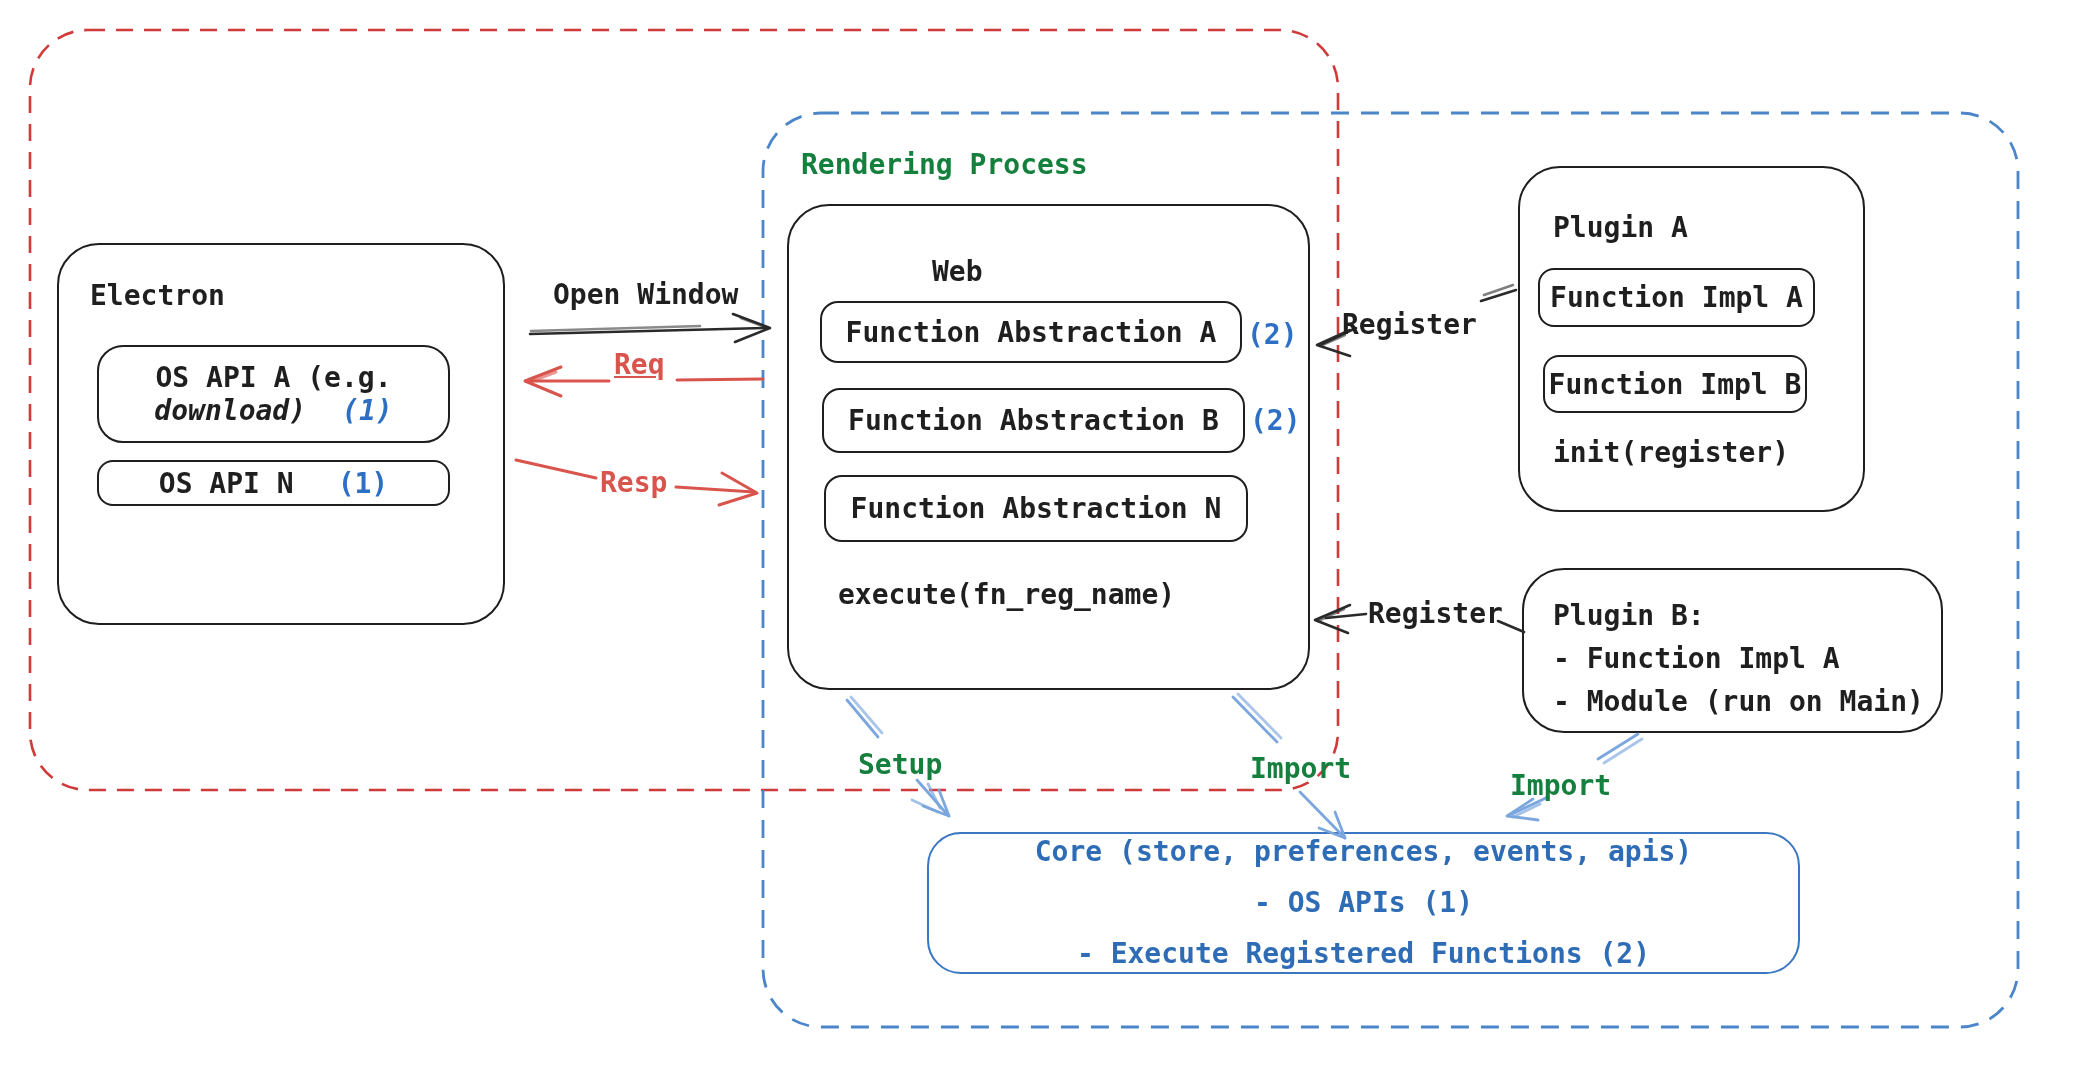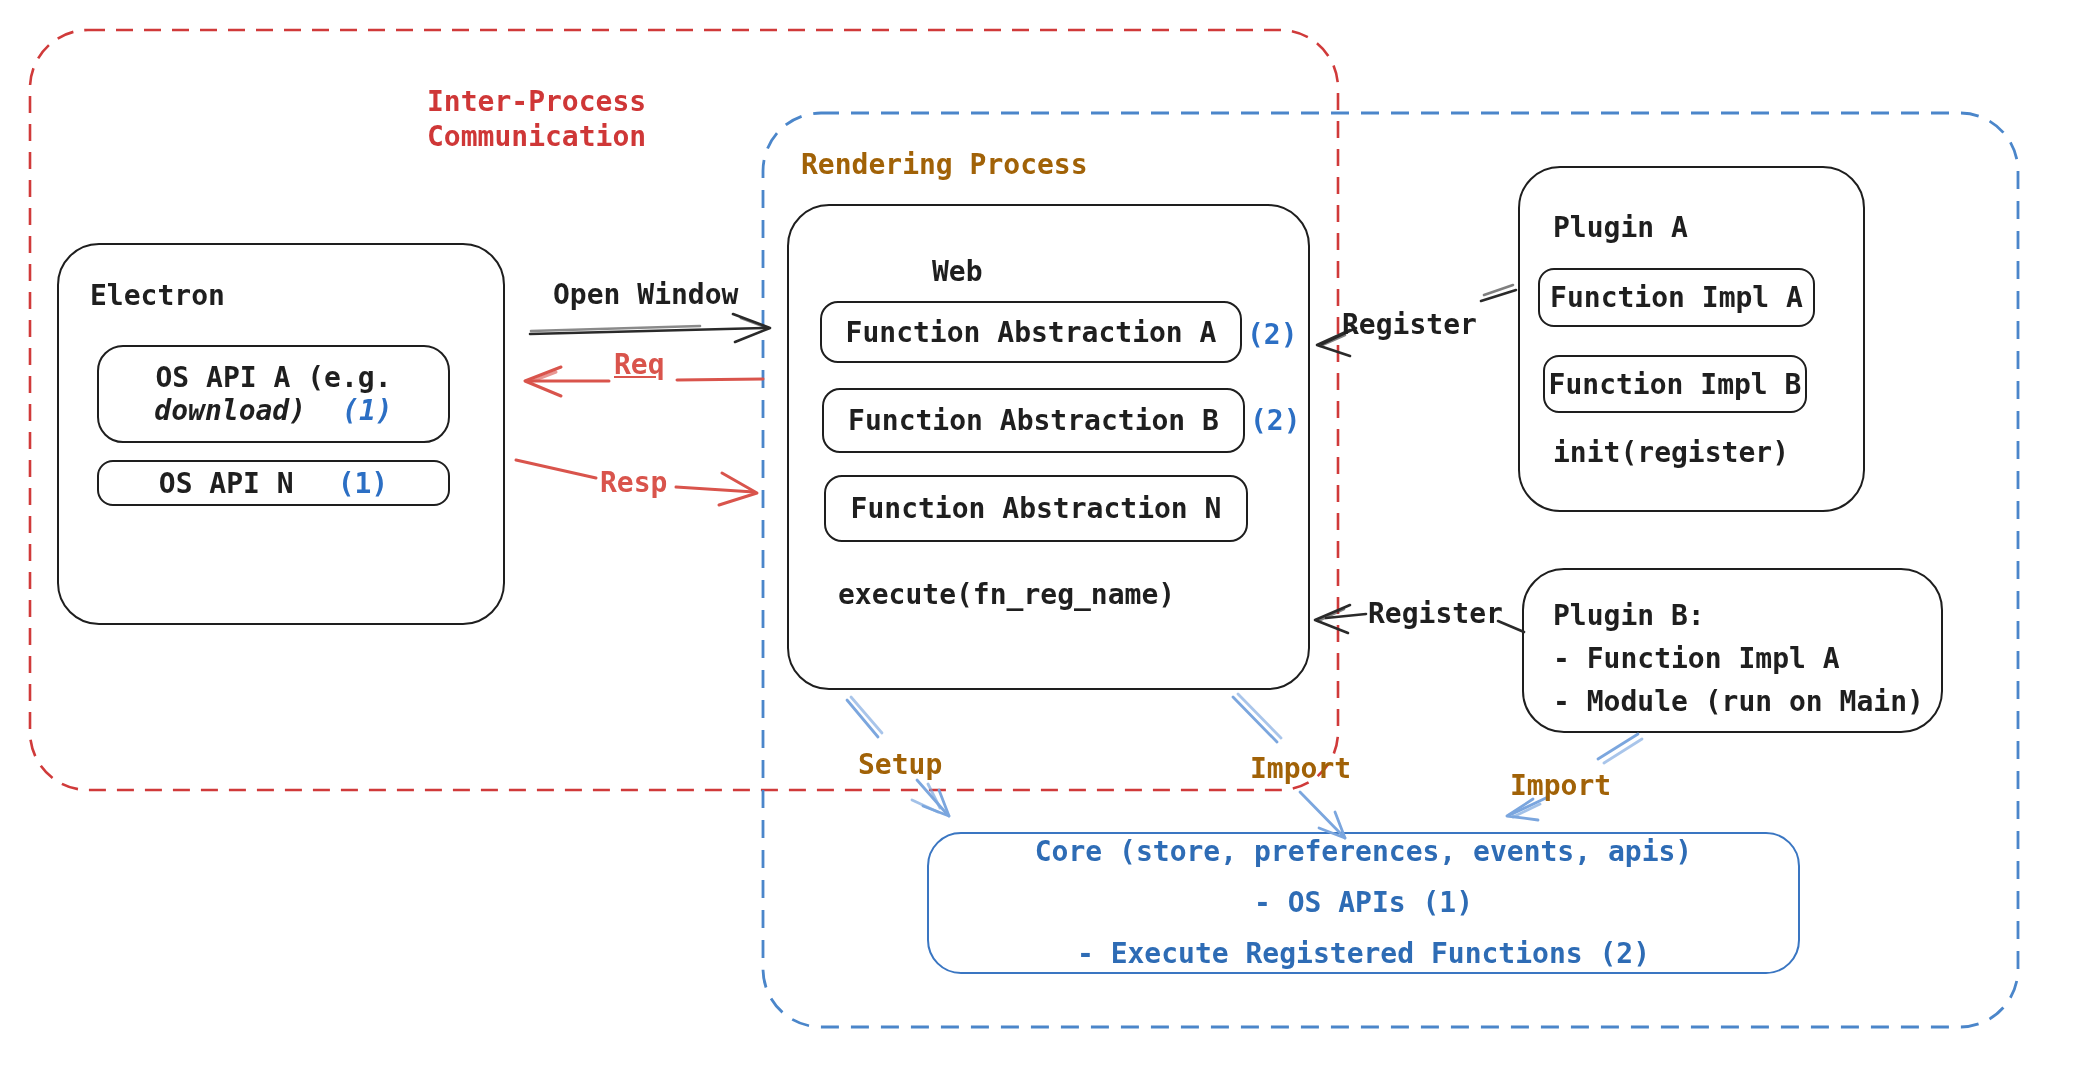--- a/index.html
+++ b/index.html
@@ -13,40 +13,39 @@
   svg.layer{position:absolute;left:0;top:0;width:2074px;height:1066px;pointer-events:none;}
 
   .box{position:absolute;border:2.5px solid #1e1e1e;border-radius:42px;background:transparent;box-sizing:border-box;}
   .innerbox{position:absolute;border:2.5px solid #1e1e1e;border-radius:18px;background:transparent;box-sizing:border-box;
             display:flex;align-items:center;justify-content:center;}
   .corebox{position:absolute;border:2.5px solid #3a76c2;border-radius:34px;box-sizing:border-box;
            display:flex;flex-direction:column;align-items:center;justify-content:space-between;}
 
   .lbl{position:absolute;font-weight:bold;color:#1f1f1f;font-size:28px;line-height:34px;white-space:pre;}
   .lbl.red{color:#cf3737;}
-  .lbl.blue{color:#a16207;}
+  .lbl.blue{color:#15803d;}
   .lbl.redarrow{color:#d9544c;}
   .badge{position:absolute;font-weight:bold;color:#2c6fc4;font-size:28px;white-space:pre;}
   .boxtext{font-weight:bold;color:#1f1f1f;font-size:28px;white-space:pre;}
   .blueline{font-weight:bold;color:#2e6cb5;font-size:28px;line-height:36px;white-space:pre;}
   .pb-lines{position:absolute;display:flex;flex-direction:column;}
   .pb-lines .boxtext{line-height:43px;}
   .row{display:flex;align-items:center;}
 </style>
 </head>
 <body>
 
 <div class="canvas">
 
   <svg class="layer">
     <rect x="30" y="30" width="1308" height="760" rx="58" ry="58" fill="none" stroke="#d03a3a" stroke-width="2.6" stroke-dasharray="17 11"></rect>
     <rect x="763" y="113" width="1255" height="914" rx="58" ry="58" fill="none" stroke="#4b86ca" stroke-width="2.8" stroke-dasharray="18 12"></rect>
   </svg>
 
-  <div class="lbl red" style="left:427px;top:84px;line-height:35px;"><span>Inter-Process</span><br><span>Communication</span></div>
   <div class="lbl blue" style="left:801px;top:148px;">Rendering Process</div>
 
   <div class="box" style="left:57px;top:243px;width:448px;height:382px;"></div>
   <div class="lbl" style="left:90px;top:279px;">Electron</div>
 
   <div class="innerbox" style="left:97px;top:345px;width:353px;height:98px;border-radius:26px;flex-direction:column;justify-content:center;">
     <span class="boxtext">OS API A (e.g.</span>
     <span class="row" style="gap:36px;font-style:italic;">
       <span class="boxtext">download)</span>
       <span class="boxtext" style="color:#2c6fc4;">(1)</span>

